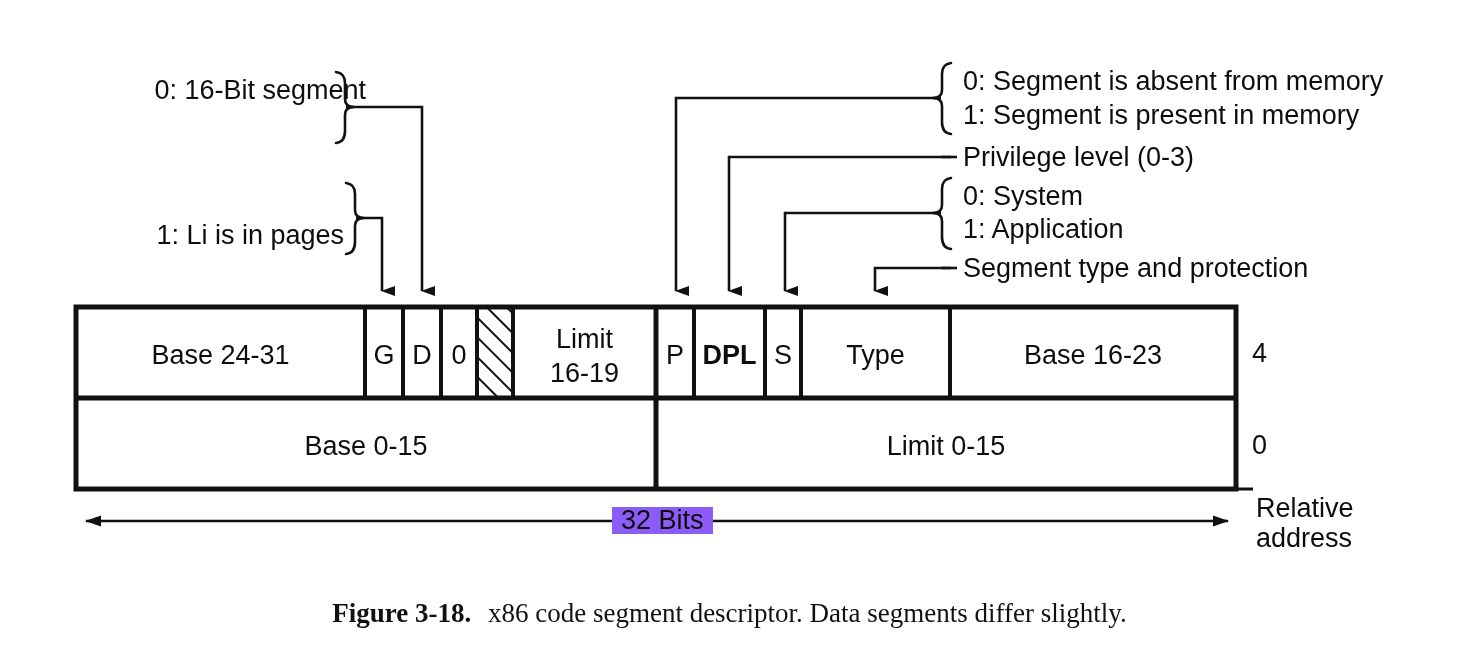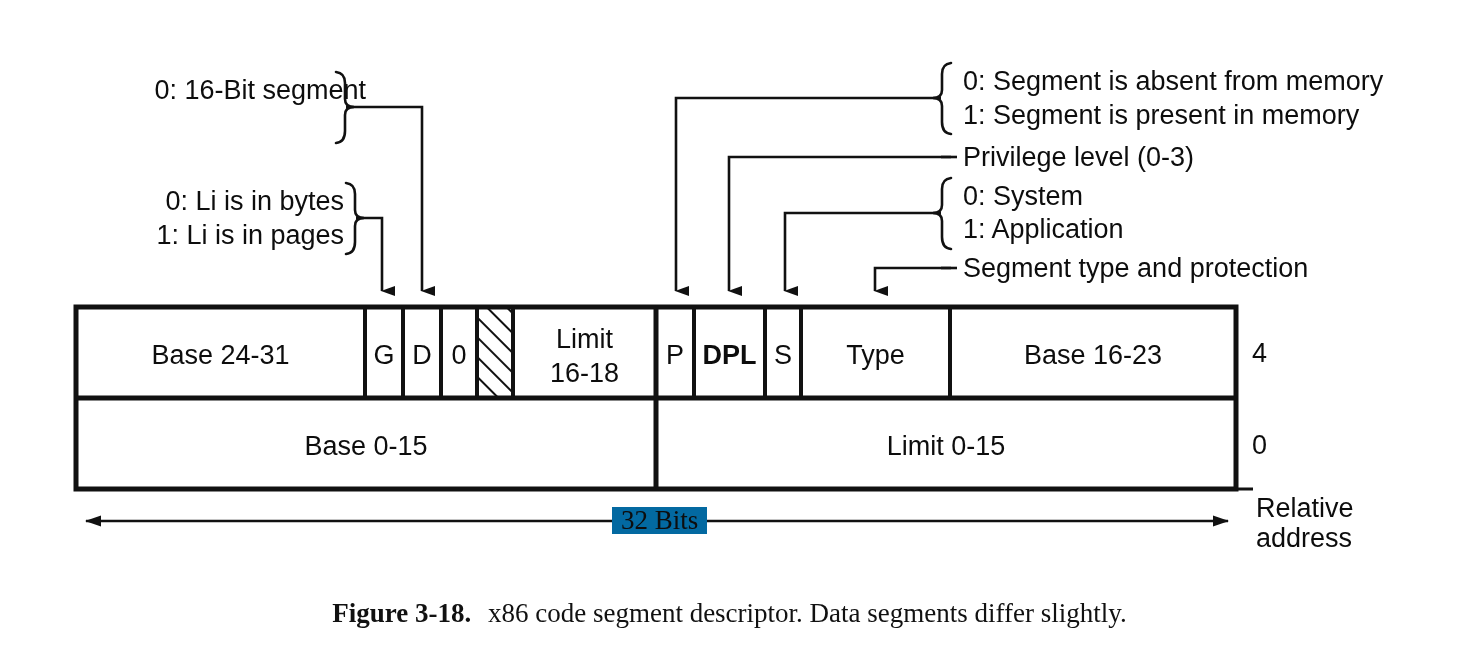--- a/index.html
+++ b/index.html
@@ -47,25 +47,25 @@
   .addr-text {
     position: absolute;
     font-family: "Liberation Sans", sans-serif;
     font-size: 27px;
     line-height: 33px;
     white-space: nowrap;
     color: #0d0d0d;
   }
   .bits-label {
     position: absolute;
-    font-family: Liberation Serif, serif;
+    font-family: Liberation Sans, sans-serif;
     font-size: 27px;
     line-height: 1;
     white-space: nowrap;
-    background: #0369a1;
+    background: #8b5cf6;
     padding: 0 9px;
     color: #0d0d0d;
   }
   #caption {
     position: absolute;
     left: 0;
     top: 598px;
     width: 1459px;
     text-align: center;
     font-family: "Liberation Serif", serif;
@@ -180,21 +180,21 @@
 
   <div class="cell-text" style="left:76px; top:339px; width:289px;">Base 24-31</div>
 
   <div class="cell-text" style="left:365px; top:339px; width:38px;">G</div>
 
   <div class="cell-text" style="left:403px; top:339px; width:38px;">D</div>
 
   <div class="cell-text" style="left:441px; top:339px; width:36px;">0</div>
 
   <div class="cell-text" style="left:513px; top:322px; width:143px; line-height:34px; white-space:pre;">Limit
-16-18</div>
+16-19</div>
 
   <div class="cell-text" style="left:656px; top:339px; width:38px;">P</div>
 
   <div class="cell-text" style="left:694px; top:339px; width:71px;font-weight:bold;">DPL</div>
 
   <div class="cell-text" style="left:765px; top:339px; width:36px;">S</div>
 
   <div class="cell-text" style="left:801px; top:339px; width:149px;">Type</div>
 
   <div class="cell-text" style="left:950px; top:339px; width:286px;">Base 16-23</div>
@@ -207,21 +207,20 @@
 
   <div class="addr-text" style="left:1252px; top:429px;">0</div>
 
   <div class="addr-text" style="left:1256px; top:492px;">Relative</div>
 
   <div class="addr-text" style="left:1256px; top:522px;">address</div>
 
   <div class="ann-text right-al" style="left:0px; top:77px; width:334px;padding-left:32px;">0: 16-Bit segment</div>
 
 
-  <div class="ann-text right-al" style="left:0px; top:188px; width:344px;">0: Li is in bytes</div>
 
   <div class="ann-text right-al" style="left:0px; top:222px; width:344px;">1: Li is in pages</div>
 
   <div class="ann-text" style="left:963px; top:68px;">0: Segment is absent from memory</div>
 
   <div class="ann-text" style="left:963px; top:102px;">1: Segment is present in memory</div>
 
   <div class="ann-text" style="left:963px; top:144px;">Privilege level (0-3)</div>
 
   <div class="ann-text" style="left:963px; top:183px;">0: System</div>

